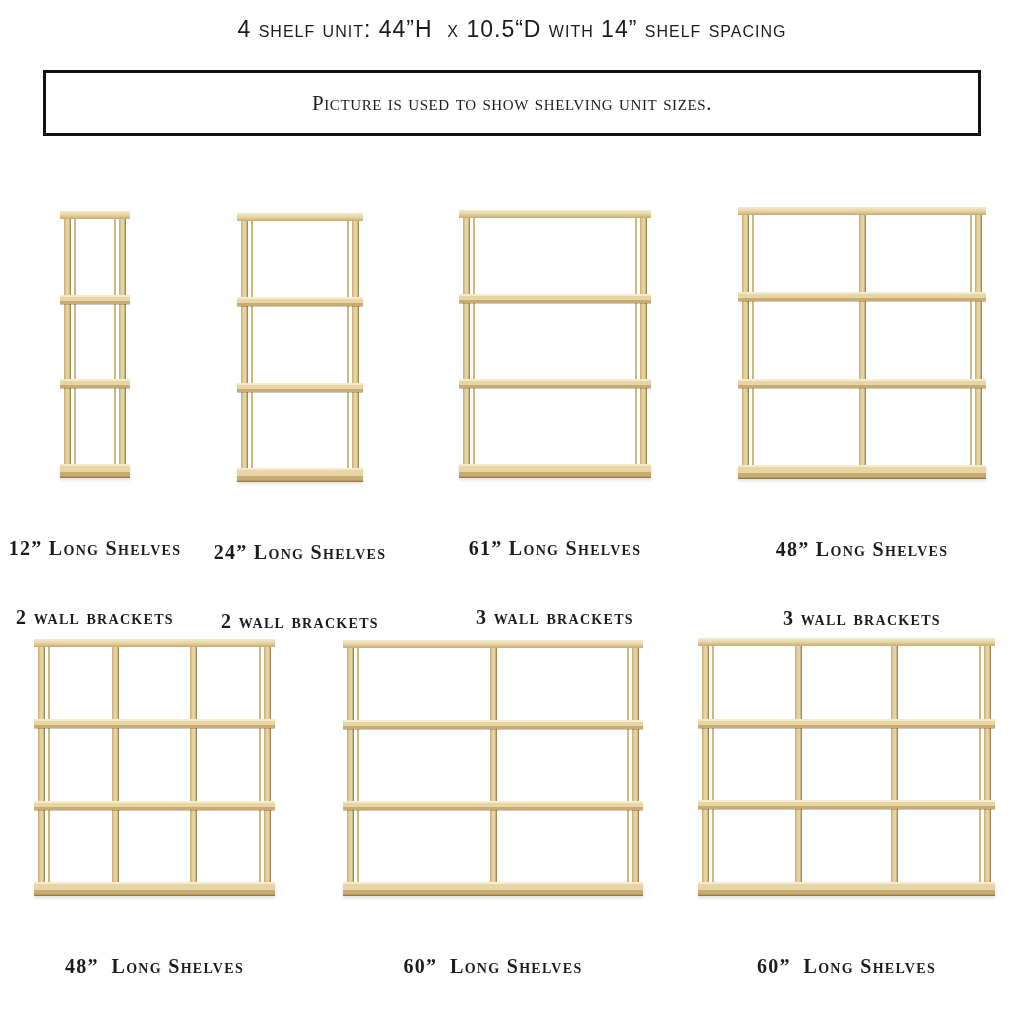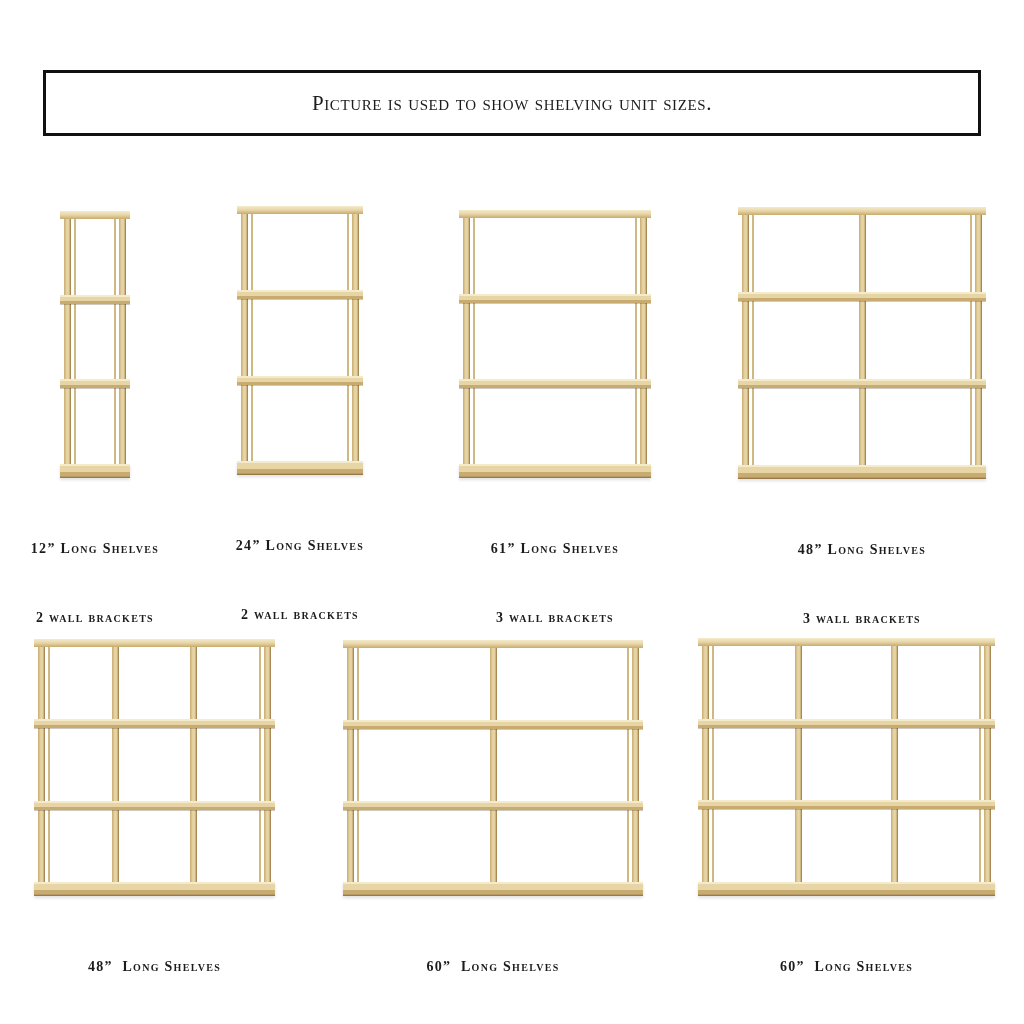--- a/index.html
+++ b/index.html
@@ -45,28 +45,29 @@
   }
   .shelf.base {
     height:14px;
     background:linear-gradient(180deg, var(--wood-top) 0 16%, var(--wood-face) 16% 55%, var(--wood-edge) 55% 85%, var(--wood-dark) 100%);
     box-shadow:0 2px 3px rgba(0,0,0,0.12);
   }
   .unit-label {
     position:absolute; left:50%; transform:translateX(-50%);
     text-align:center; width:max-content;
     font-family:"Liberation Serif", serif; font-variant:small-caps; font-weight:700;
-    font-size:14px; line-height:23px; letter-spacing:1.3px; white-space:pre;
+    font-size:20px; line-height:23px; letter-spacing:1.3px; white-space:pre;
     color:var(--text,#1c1c1c);
   }
 </style>
 </head>
 <body>
 
 <div class="canvas">
+  <div class="page-title">4 shelf unit: 44”H  x 10.5“D with 14” shelf spacing</div>
 
   <div class="notice-box">
     <div class="notice-line">Picture is used to show shelving unit sizes.</div>
   </div>
 
   <div id="units-host">
       <div class="unit" style="left: 62px; top: 211px; width: 66px;">
     <div class="frame" style="height: 267px;">
           <div class="backline" style="left: 12px;"></div>
           <div class="backline" style="left: 52px;"></div>
@@ -75,21 +76,21 @@
           <div class="shelf top" style="top: 0px;"></div>
           <div class="shelf mid" style="top: 83.6667px;"></div>
           <div class="shelf mid" style="top: 168.333px;"></div>
           <div class="shelf base" style="top: 253px;"></div>
         </div>
     <div class="unit-label" style="top: 280px;">
       <div>12” Long Shelves</div>
       <div>2 wall brackets</div>
     </div>
   </div>
-      <div class="unit" style="left: 239px; top: 206px; width: 122px;">
+      <div class="unit" style="left: 239px; top: 213px; width: 122px;">
     <div class="frame" style="height: 269px;">
           <div class="backline" style="left: 12px;"></div>
           <div class="backline" style="left: 108px;"></div>
           <div class="post" style="left: 2px;"></div>
           <div class="post" style="left: 113px;"></div>
           <div class="shelf top" style="top: 0px;"></div>
           <div class="shelf mid" style="top: 84.3333px;"></div>
           <div class="shelf mid" style="top: 169.667px;"></div>
           <div class="shelf base" style="top: 255px;"></div>
         </div>

